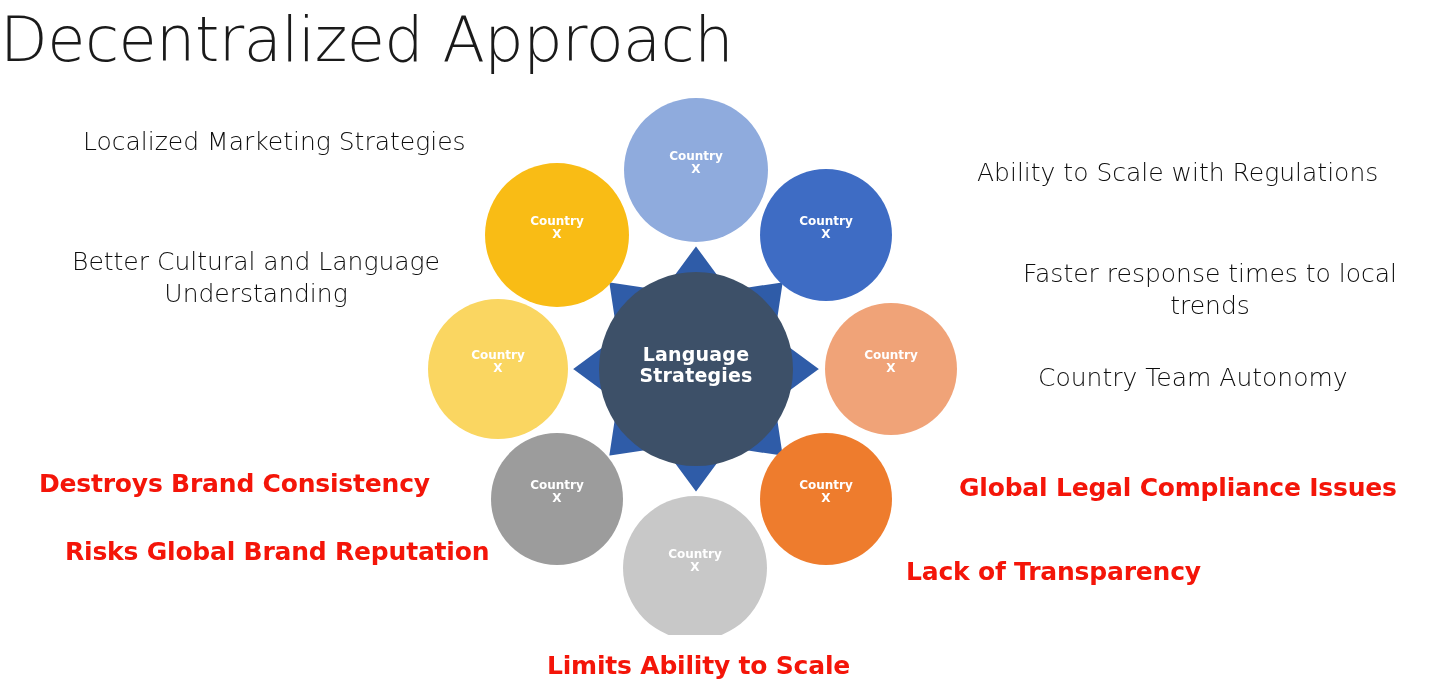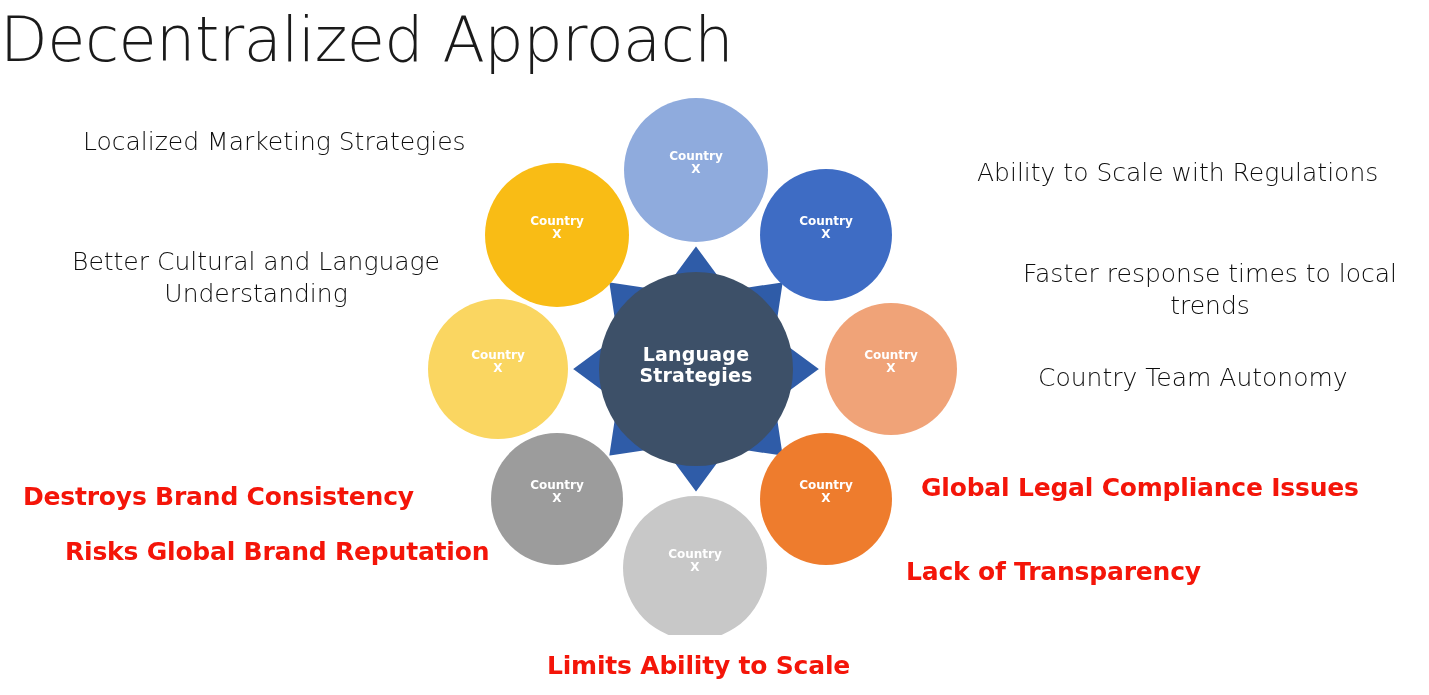--- a/index.html
+++ b/index.html
@@ -91,28 +91,28 @@
     font-weight: bold;
     font-size: 25px;
     color: #f41509;
     letter-spacing: -0.2px;
   }
 
   
   #note-localized      { left: 83px;  top: 126px; }
   #note-cultural       { left: 41px;  top: 246px; width: 430px; }
   #note-leave-alone    { left: 80px;  top: 352px; }
-  #note-destroys       { left: 23px;  top: 468px; margin-top: 13px; }
+  #note-destroys       { left: 39px;  top: 468px; }
   #note-risks          { left: 65px;  top: 536px; }
 
   
   #note-regulations    { left: 977px; top: 157px; }
   #note-faster         { left: 1010px; top: 258px; width: 400px; }
   #note-autonomy       { left: 1038px; top: 362px; }
-  #note-legal          { left: 921px; top: 472px; }
+  #note-legal          { left: 959px; top: 472px; }
   #note-transparency   { left: 906px; top: 556px; }
 
   
   #note-scale          { left: 547px; top: 650px; }
 </style>
 </head>
 <body>
 
 <div id="slide">
 

